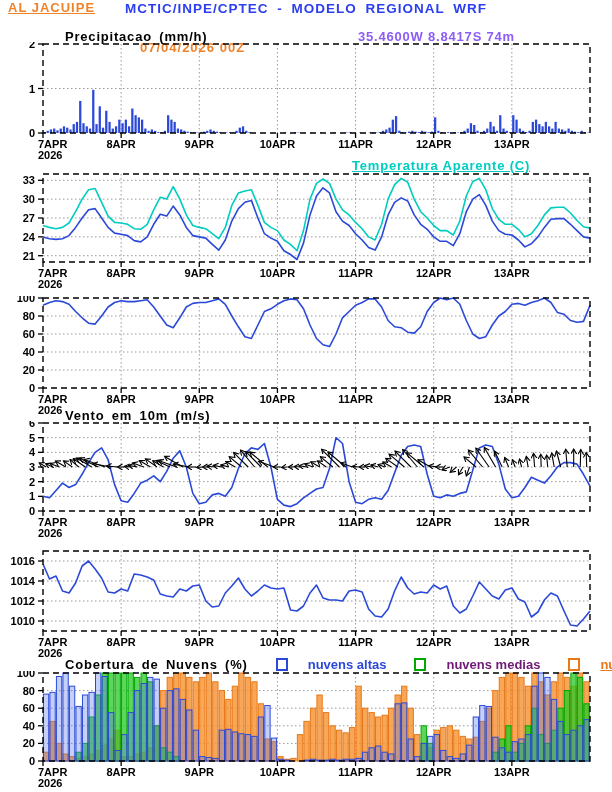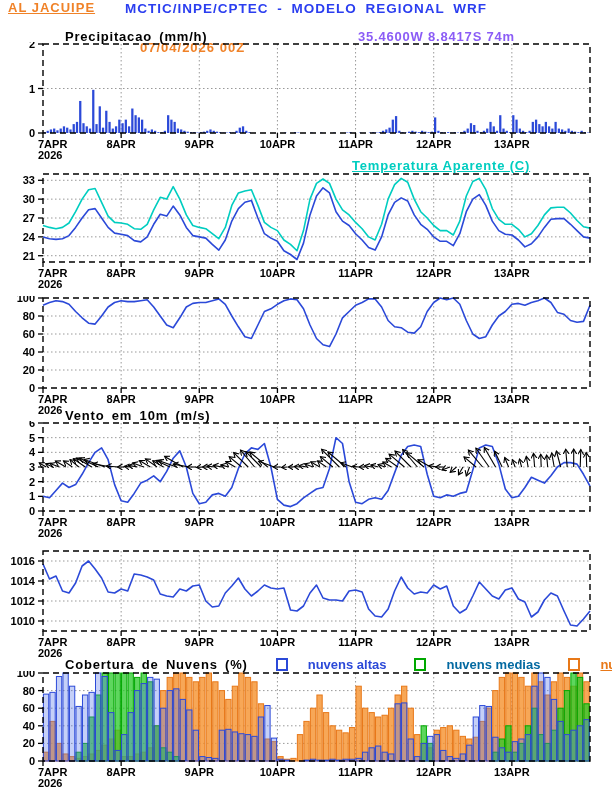--- a/index.html
+++ b/index.html
@@ -458,21 +458,21 @@
         <line x1="511.85714285714283" y1="82" x2="511.85714285714283" y2="87" stroke="#000" stroke-width="1.3"></line>
         <text x="511.85714285714283" y="97" text-anchor="middle" class="tick">13APR</text>
         <text x="38" y="108" class="tick">2026</text>
       </svg></div>
 
   <div class="legend" style="top:657px;left:65px">
     <span class="ptitle" style="position:static">Cobertura de Nuvens (%)</span>
     <span class="lgbox" style="border-color: rgb(43, 73, 216);"></span>
     <span style="color: rgb(43, 73, 216);">nuvens altas</span>
     <span class="lgbox" style="border-color: rgb(0, 168, 0);"></span>
-    <span style="color: #0369a1;">nuvens medias</span>
+    <span style="color: #701a75;">nuvens medias</span>
     <span class="lgbox" style="border-color: rgb(232, 120, 24);"></span>
     <span style="color: rgb(232, 120, 24); text-decoration: underline;">nuvens altas</span>
   </div>
   <div class="chart" id="c6" style="top:671px"><svg width="612" height="118" viewBox="0 0 612 118">
         <line x1="121.14285714285714" y1="2" x2="121.14285714285714" y2="90" stroke="#999999" stroke-dasharray="1.5 2.5"></line>
         <line x1="199.28571428571428" y1="2" x2="199.28571428571428" y2="90" stroke="#999999" stroke-dasharray="1.5 2.5"></line>
         <line x1="277.42857142857144" y1="2" x2="277.42857142857144" y2="90" stroke="#999999" stroke-dasharray="1.5 2.5"></line>
         <line x1="355.57142857142856" y1="2" x2="355.57142857142856" y2="90" stroke="#999999" stroke-dasharray="1.5 2.5"></line>
         <line x1="433.7142857142857" y1="2" x2="433.7142857142857" y2="90" stroke="#999999" stroke-dasharray="1.5 2.5"></line>
         <line x1="511.85714285714283" y1="2" x2="511.85714285714283" y2="90" stroke="#999999" stroke-dasharray="1.5 2.5"></line>

